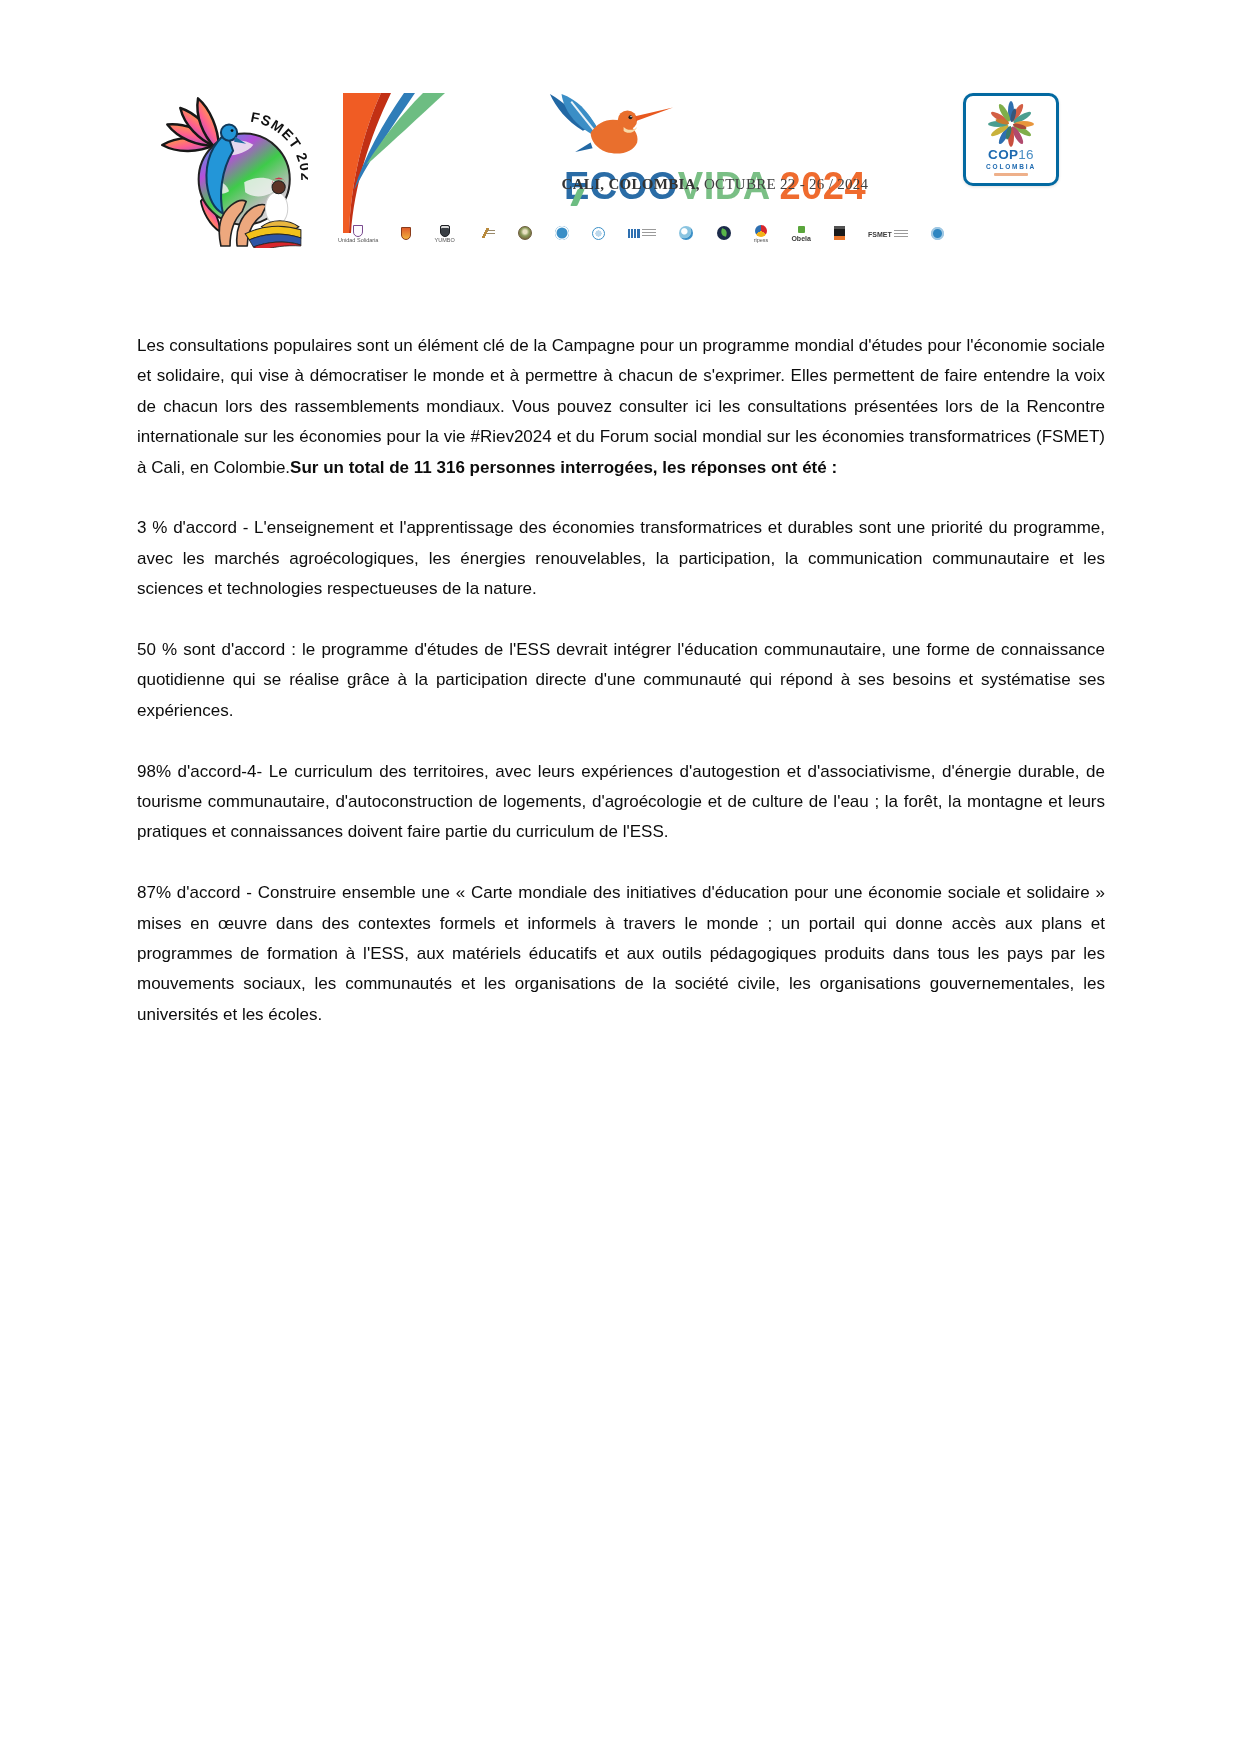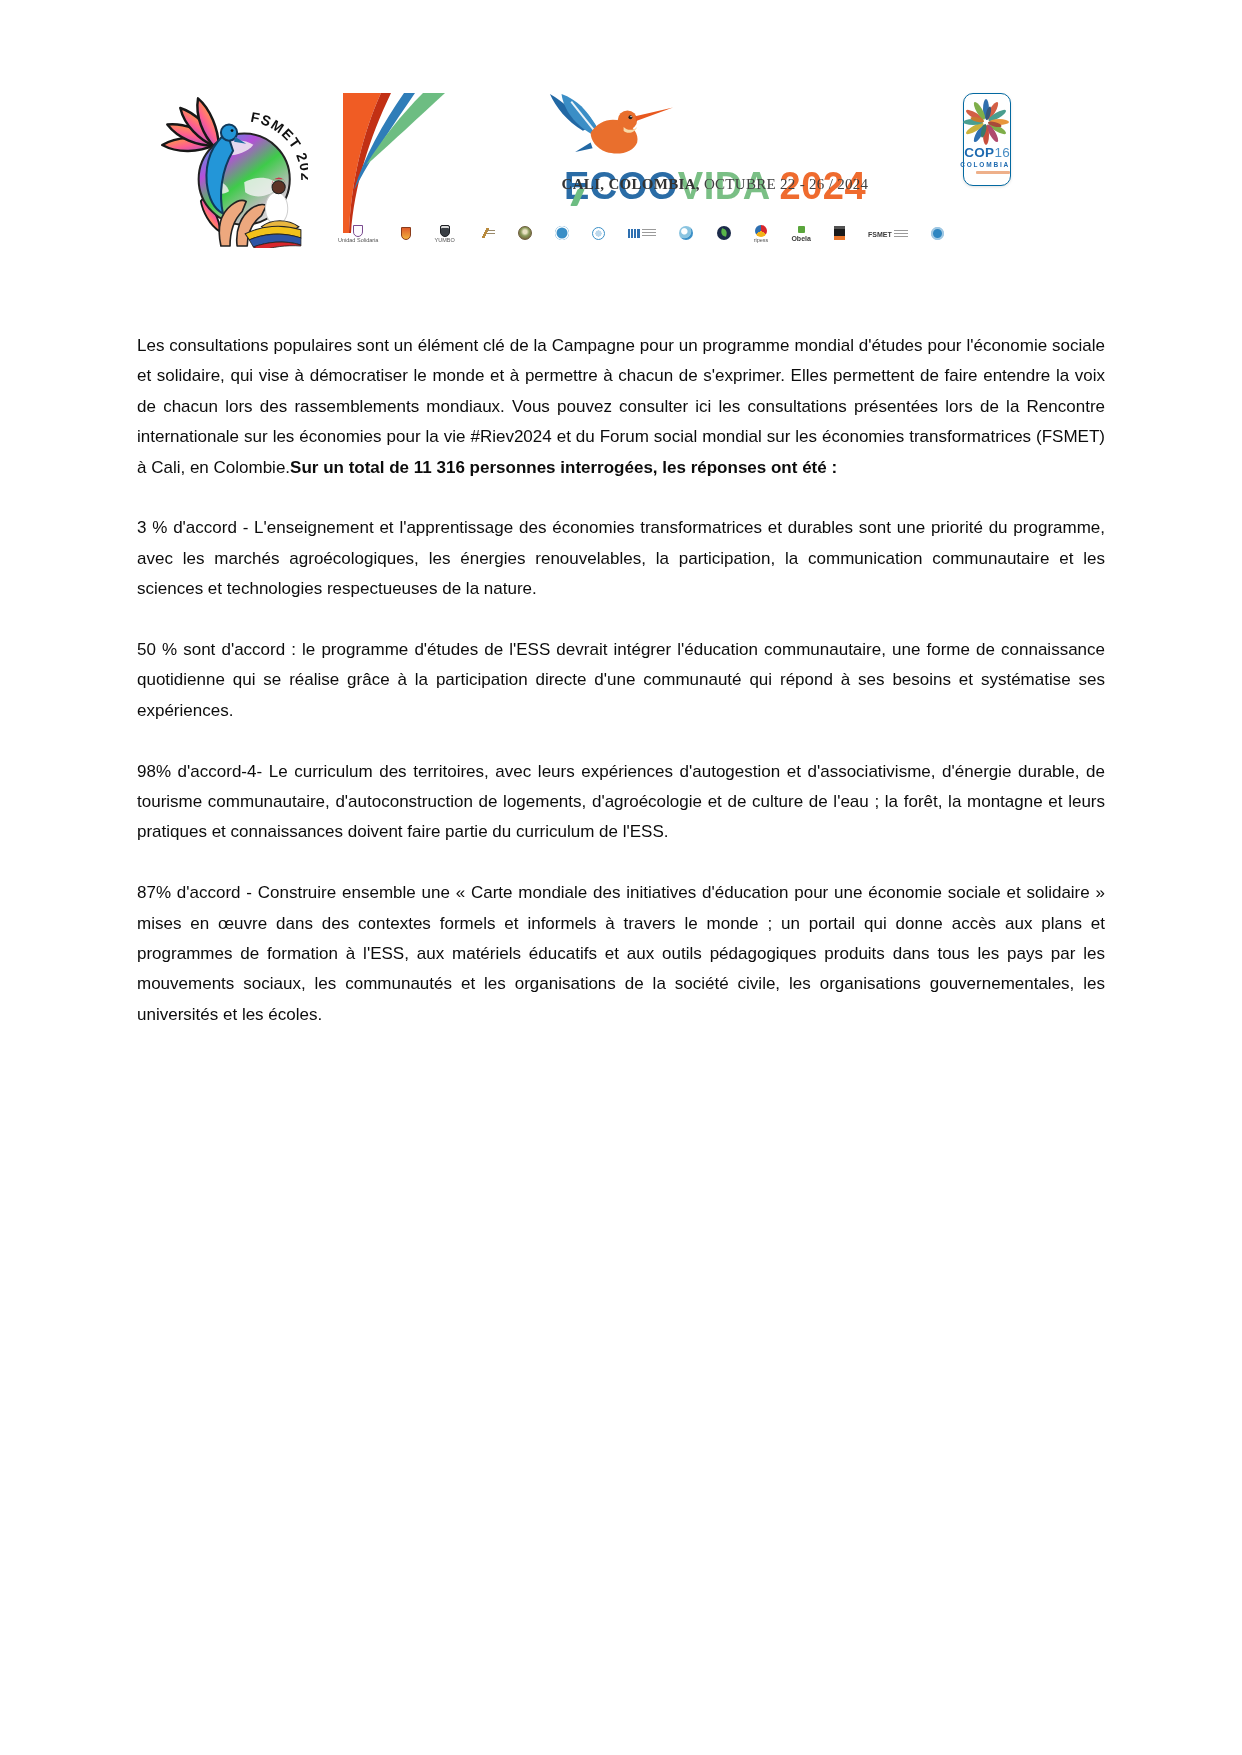--- a/index.html
+++ b/index.html
@@ -24,24 +24,24 @@
   .ecoovida .bird { position:absolute; left:2px; top:0; width:128px; height:64px; }
   .ecoovida .slash { position:absolute; left:29px; top:97px; width:7px; height:17px;
                      background:#6dbd82; transform:skewX(-24deg); border-radius:1px; }
   .ecoovida .wordmark { position:absolute; left:0; top:56px; width:100%;
                         font-size:38px; font-weight:bold; letter-spacing:0.5px; line-height:40px; white-space:nowrap;margin-top:18px; }
   .wm-ecoo { color:#2a6ca6; } .wm-vida { color:#7abf85; } .wm-year { color:#ef6b2e; margin-left:9px; }
   .ecoovida .subtitle { position:absolute; left:0; top:84px; width:100%;
                         font-size:15px; color:#3f3f3f; letter-spacing:0.3px; white-space:nowrap;font-family:Liberation Serif, serif; }
   .ecoovida .subtitle b { font-weight:bold; color:#333; }
 
-  .cop16-card { position:absolute; left:963px; top:93px; width:48px; height:93px;
-                background:#fff; border:1px solid #0369a1; border-radius:10px;
+  .cop16-card { position:absolute; left:963px; top:93px; width:96px; height:93px;
+                background:#fff; border:3px solid #0369a1; border-radius:10px;
                 box-shadow:0 1px 3px rgba(0,0,0,.12);
-                display:flex; flex-direction:column; align-items:flex-end; padding-top:4px; }
+                display:flex; flex-direction:column; align-items:center; padding-top:4px; }
   .cop16-flower { width:48px; height:48px; }
   .cop16-word { font-size:13.5px; font-weight:bold; color:#1e6ab0; line-height:13px; letter-spacing:0.3px; }
   .cop16-word .num { font-weight:400; color:#4a8ec4; }
   .cop16-country { font-size:6.5px; font-weight:bold; color:#1e6ab0; letter-spacing:1.8px; margin-top:2px; }
   .cop16-tagbar { width:34px; height:3px; margin-top:2.5px; background:#eeb08a; border-radius:1px; }
 
   
   .plogos { position:absolute; left:338px; top:219px; width:606px; height:30px;
             display:flex; justify-content:space-between; align-items:center; }
   .plogo  { display:flex; flex-direction:column; align-items:center; justify-content:center; gap:1.5px; }

